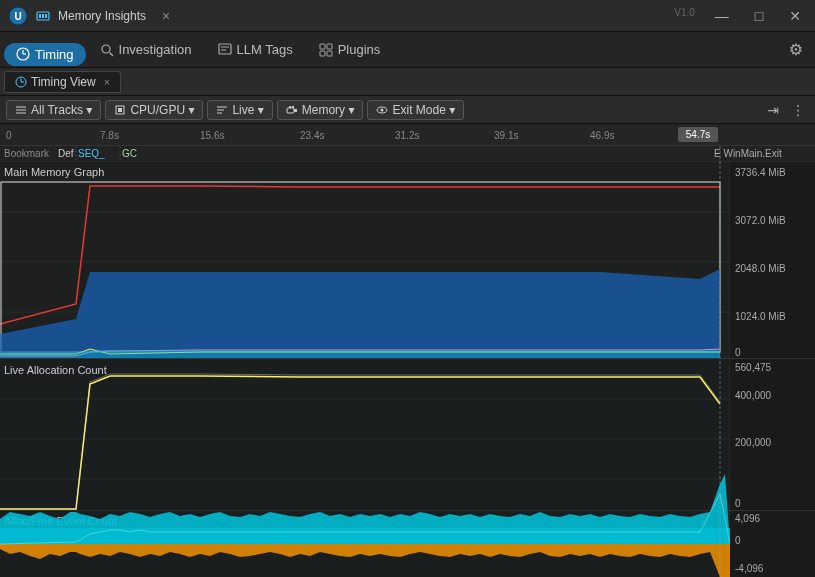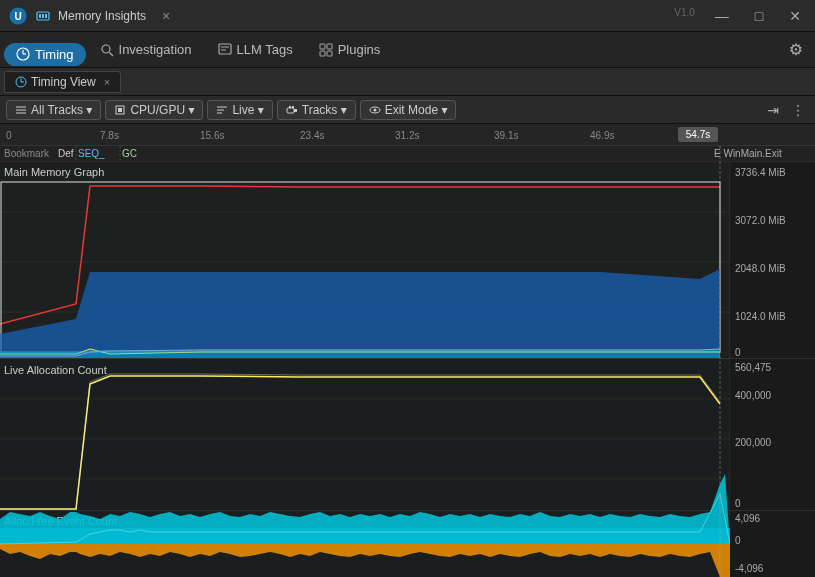--- a/index.html
+++ b/index.html
@@ -259,21 +259,21 @@
     </svg>
     <span>Live ▾</span>
   </button>
   <button class="toolbar-btn">
     <svg width="12" height="12" viewBox="0 0 12 12">
       <rect x="1" y="4" width="7" height="5" rx="1" fill="none" stroke="#ccc" stroke-width="1"></rect>
       <rect x="8" y="5" width="3" height="3" rx="0.5" fill="#ccc"></rect>
       <rect x="3" y="2" width="2" height="2" fill="#ccc"></rect>
       <rect x="6" y="2" width="2" height="2" fill="#ccc"></rect>
     </svg>
-    <span>Tracks ▾</span>
+    <span>Memory ▾</span>
   </button>
   <button class="toolbar-btn">
     <svg width="12" height="12" viewBox="0 0 12 12">
       <ellipse cx="6" cy="6" rx="5" ry="3" fill="none" stroke="#ccc" stroke-width="1"></ellipse>
       <circle cx="6" cy="6" r="1.5" fill="#ccc"></circle>
     </svg>
     <span>Exit Mode ▾</span>
   </button>
   <div class="toolbar-right">
     <button class="toolbar-icon-btn">⇥</button>

